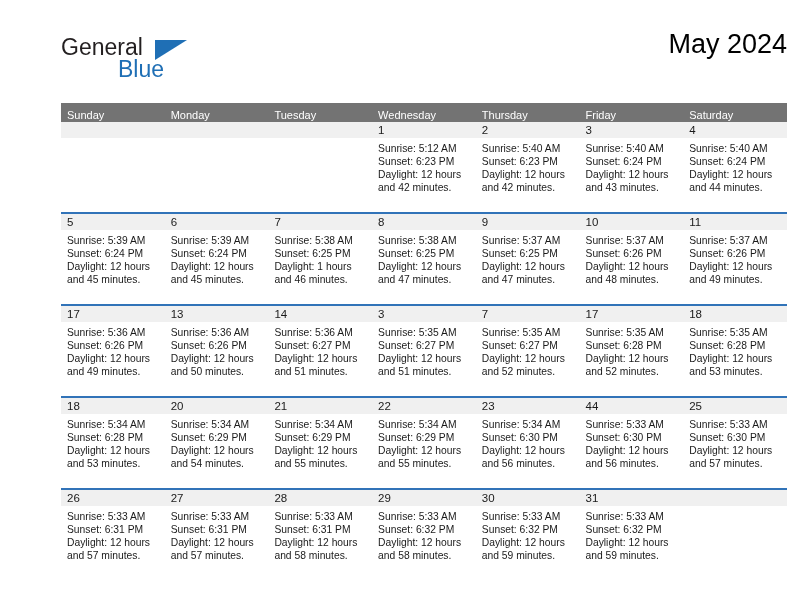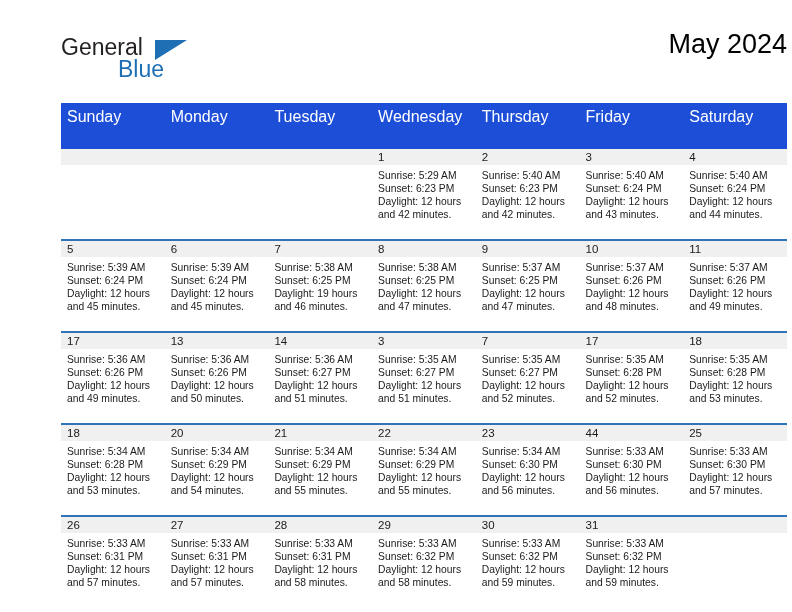--- a/index.html
+++ b/index.html
@@ -93,26 +93,26 @@
   .calendar {
     position: absolute;
     left: 33px;
     top: 103px;
     width: 726px;
     border-collapse: collapse;
     table-layout: fixed;
   }
 
   .calendar th {
-    background: #1d4ed8;
+    background: #737373;
     color: #ffffff;
     font-weight: normal;
-    font-size: 16px;
+    font-size: 11px;
     text-align: left;
-    padding: 5px 0 23px 6px;
+    padding: 5px 0 0 6px;
     height: 14px;
     font-family: "Liberation Sans", sans-serif;
   }
 
   .calendar td {
     width: 103.71px;
     vertical-align: top;
     padding: 0;
     border: none;
     background: #ffffff;
@@ -207,21 +207,21 @@
           </td>
           <td>
             <div class="cell-inner cell-empty">
               <div class="daynum-bar"></div>
             </div>
           </td>
           <td>
             <div class="cell-inner">
               <div class="daynum-bar">1</div>
               <div class="cell-body">
-                <div>Sunrise: 5:29 AM</div>
+                <div>Sunrise: 5:12 AM</div>
                 <div>Sunset: 6:23 PM</div>
                 <div class="daylight-line">Daylight: 12 hours and 42 minutes.</div>
               </div>
             </div>
           </td>
           <td>
             <div class="cell-inner">
               <div class="daynum-bar">2</div>
               <div class="cell-body">
                 <div>Sunrise: 5:40 AM</div>
@@ -271,21 +271,21 @@
                 <div class="daylight-line">Daylight: 12 hours and 45 minutes.</div>
               </div>
             </div>
           </td>
           <td>
             <div class="cell-inner">
               <div class="daynum-bar">7</div>
               <div class="cell-body">
                 <div>Sunrise: 5:38 AM</div>
                 <div>Sunset: 6:25 PM</div>
-                <div class="daylight-line">Daylight: 19 hours and 46 minutes.</div>
+                <div class="daylight-line">Daylight: 1 hours and 46 minutes.</div>
               </div>
             </div>
           </td>
           <td>
             <div class="cell-inner">
               <div class="daynum-bar">8</div>
               <div class="cell-body">
                 <div>Sunrise: 5:38 AM</div>
                 <div>Sunset: 6:25 PM</div>
                 <div class="daylight-line">Daylight: 12 hours and 47 minutes.</div>

